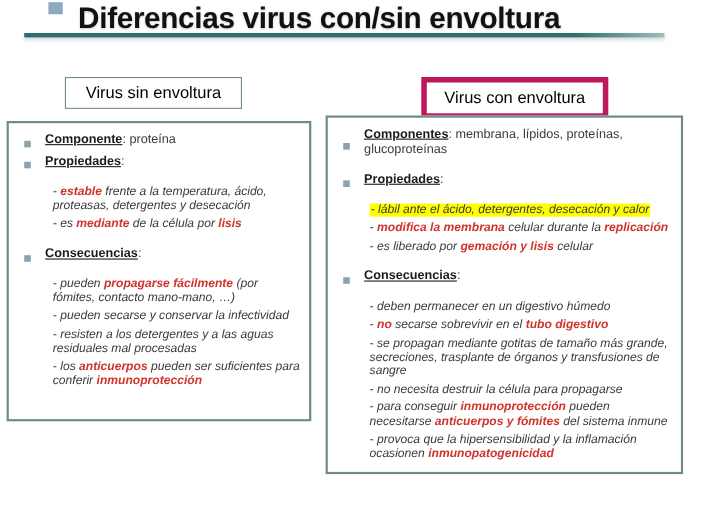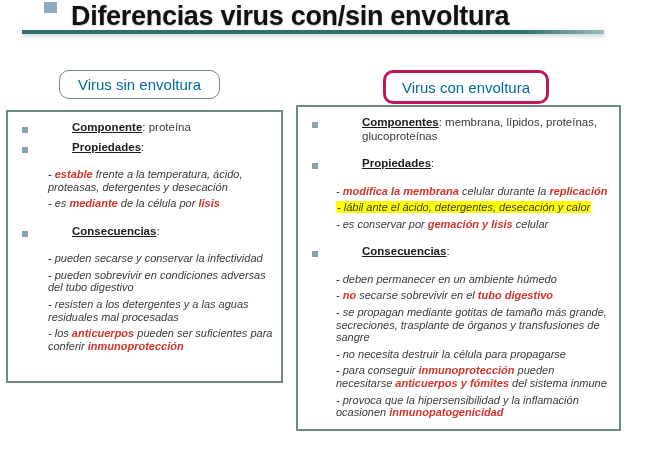--- a/index.html
+++ b/index.html
@@ -56,40 +56,39 @@
     height: 4px;
     background: linear-gradient(to right, #2e6f6d 0%, #2e6f6d 86%, #9dbdbc 100%);
     box-shadow: 0 2px 4px rgba(140,160,170,.5);
   }
 
   
   .header-box {
     position: absolute;
     background: #ffffff;
     font-size: 15px;
-    color: #0369a1;
+    color: #000000;
     display: flex;
     align-items: center;
     justify-content: center;
     white-space: nowrap;
-    border-radius: 10px;
   }
   #header-left {
     left: 59px;
     top: 70px;
     width: 159px;
     height: 27px;
     border: 1px solid #6e8b86;
   }
   #header-right {
     left: 383px;
     top: 70px;
     width: 160px;
     height: 28px;
-    border: 3px solid #be185d;
+    border: 5px solid #be185d;
   }
 
   
   .panel {
     position: absolute;
     background: #ffffff;
     border: 2px solid #6e8b86;
     box-sizing: border-box;
   }
   #panel-left {
@@ -105,23 +104,22 @@
     height: 326px;
   }
 
   .panel-inner {
     padding: 9px 8px 6px 8px;
   }
 
   
   .bullet-row {
     display: flex;
-    align-items: flex-start;
+    align-items: center;
     margin: 0 0 6px 0;
-    gap: 31px;
   }
   .bullet-sq {
     flex: 0 0 auto;
     width: 6px;
     height: 6px;
     background: #8aa3ae;
     margin: 6px 13px 0 6px;
   }
   .bullet-text {
     flex: 1 1 auto;
@@ -205,22 +203,22 @@
 
     <div class="bullet-row">
       <span class="bullet-sq"></span>
       <span class="bullet-text">
         <span class="lbl">Consecuencias</span><span class="rest">:</span>
       </span>
     </div>
 
     <div class="gap-sm"></div>
     <div class="lines">
+        <div class="line"><span><span>- </span><span>pueden </span><span class="red">propagarse fácilmente</span><span> (por fómites, contacto mano-mano, …)</span></span></div>
         <div class="line"><span><span>- </span><span>pueden secarse y conservar la infectividad</span></span></div>
-        <div class="line"><span><span>- </span><span>pueden sobrevivir en condiciones adversas del tubo digestivo</span></span></div>
         <div class="line"><span><span>- </span><span>resisten a los detergentes y a las aguas residuales mal procesadas</span></span></div>
         <div class="line"><span><span>- </span><span>los </span><span class="red">anticuerpos</span><span> pueden ser suficientes para conferir </span><span class="red">inmunoprotección</span></span></div>
       </div>
 
   </div>
 </div>
 
 <div class="panel" id="panel-right">
   <div class="panel-inner">
 
@@ -235,37 +233,37 @@
 
     <div class="bullet-row">
       <span class="bullet-sq"></span>
       <span class="bullet-text">
         <span class="lbl">Propiedades</span><span class="rest">:</span>
       </span>
     </div>
 
     <div class="gap-sm"></div>
     <div class="lines">
+        <div class="line"><span class="hl"><span>- </span><span>lábil ante el ácido, detergentes, desecación y calor</span></span></div>
         <div class="line"><span><span>- </span><span class="red">modifica la membrana</span><span> celular durante la </span><span class="red">replicación</span></span></div>
-        <div class="line"><span class="hl"><span>- </span><span>lábil ante el ácido, detergentes, desecación y calor</span></span></div>
-        <div class="line"><span><span>- </span><span>es conservar por </span><span class="red">gemación y lisis</span><span> celular</span></span></div>
+        <div class="line"><span><span>- </span><span>es liberado por </span><span class="red">gemación y lisis</span><span> celular</span></span></div>
       </div>
 
     <div class="gap-md"></div>
 
     <div class="bullet-row">
       <span class="bullet-sq"></span>
       <span class="bullet-text">
         <span class="lbl">Consecuencias</span><span class="rest">:</span>
       </span>
     </div>
 
     <div class="gap-sm"></div>
     <div class="lines">
-        <div class="line"><span><span>- </span><span>deben permanecer en un ambiente húmedo</span></span></div>
+        <div class="line"><span><span>- </span><span>deben permanecer en un digestivo húmedo</span></span></div>
         <div class="line"><span><span>- </span><span class="red">no</span><span> secarse sobrevivir en el </span><span class="red">tubo digestivo</span></span></div>
         <div class="line"><span><span>- </span><span>se propagan mediante gotitas de tamaño más grande, secreciones, trasplante de órganos y transfusiones de sangre</span></span></div>
         <div class="line"><span><span>- </span><span>no necesita destruir la célula para propagarse</span></span></div>
         <div class="line"><span><span>- </span><span>para conseguir </span><span class="red">inmunoprotección</span><span> pueden necesitarse </span><span class="red">anticuerpos y fómites</span><span> del sistema inmune</span></span></div>
         <div class="line"><span><span>- </span><span>provoca que la hipersensibilidad y la inflamación ocasionen </span><span class="red">inmunopatogenicidad</span></span></div>
       </div>
 
   </div>
 </div>
 

